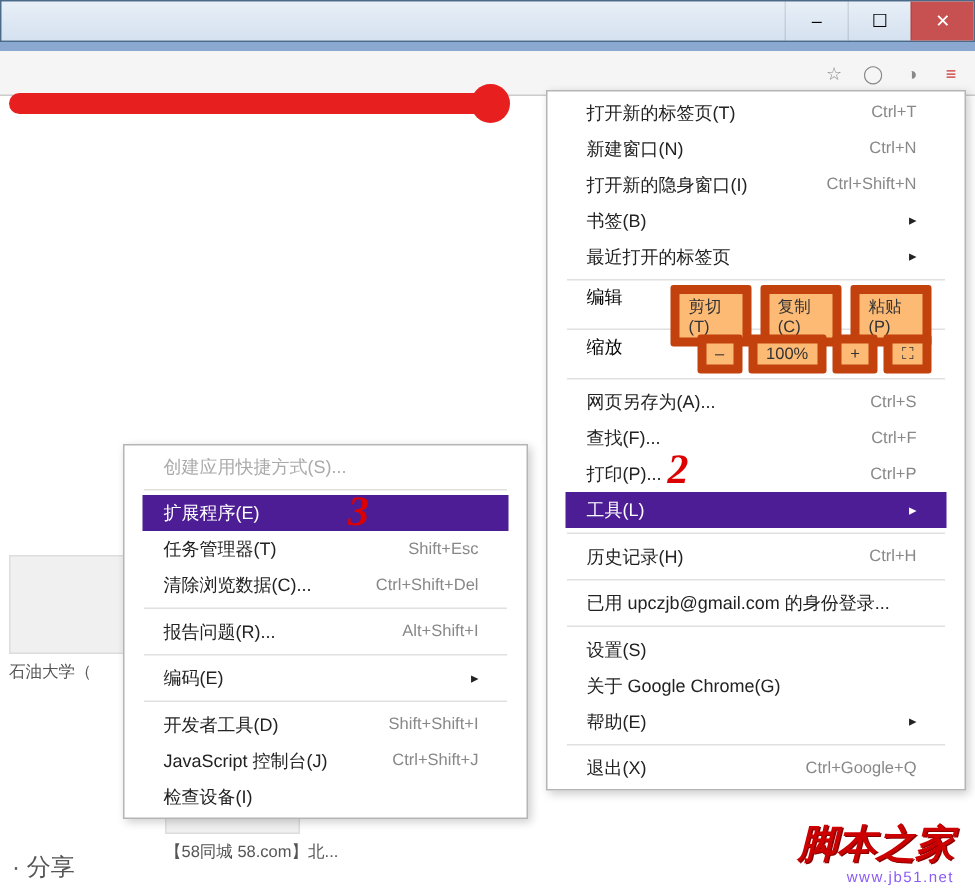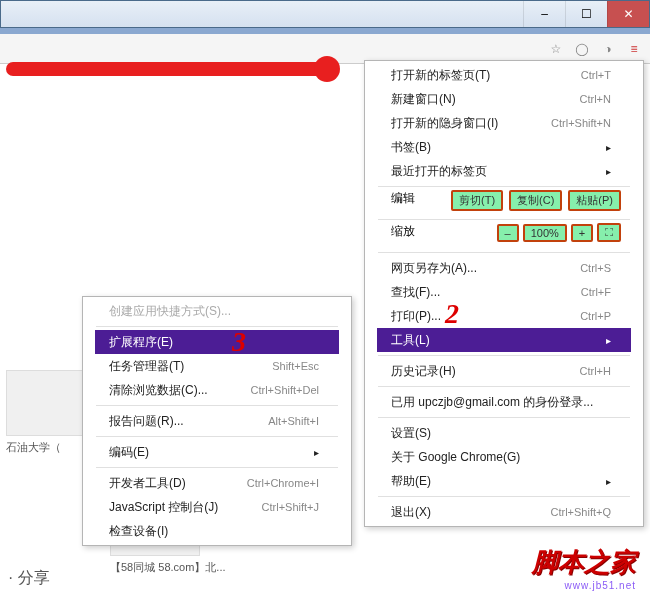--- a/index.html
+++ b/index.html
@@ -20,21 +20,21 @@
 .menu-main{top:60px;right:6px;width:280px}
 .menu-sub{top:296px;left:82px;width:270px}
 .mi{height:24px;display:flex;align-items:center;padding:0 20px 0 14px;color:#222;position:relative;white-space:nowrap}
 .mi.disabled{color:#aaa}
 .mi.hl{background:#4c1d95;color:#fff}
 .mi .sc{margin-left:auto;color:#888;font-size:11px}
 .mi .arr{margin-left:auto;font-size:10px}
 .sep{height:1px;background:#e0e0e0;margin:3px 1px}
 .mi-row{height:26px;display:flex;align-items:flex-start;padding:0 10px 0 14px;gap:6px}
 .mi-row .lbl{flex:0 0 44px}
-.mini-btn{border:2px solid #c2410c;background:#86efac;padding:1px 6px;border-radius:2px;font-size:11px;color:#333}
+.mini-btn{border:6px solid #c2410c;background:#fdba74;padding:1px 6px;border-radius:2px;font-size:11px;color:#333}
 .zoom-group{display:flex;align-items:center;gap:4px;margin-left:auto}
 .anno{position:absolute;color:#d00;font:italic 700 28px Georgia,serif}
 .watermark{position:absolute;right:14px;bottom:4px;text-align:right}
 .wm-cn{font:italic 700 26px KaiTi,serif;color:#c00;text-shadow:1px 1px 0 #800}
 .wm-url{color:#8b5cf6;font-size:10px;letter-spacing:1px}
 .share{position:absolute;left:8px;bottom:6px;font-size:16px;color:#555}
 </style>
 </head>
 <body>
 
@@ -141,21 +141,21 @@
     <div class="mi">
       <span>关于 Google Chrome(G)</span>
     </div>
     <div class="mi">
       <span>帮助(E)</span>
       <span class="arr">▸</span>
     </div>
     <div class="sep"></div>
     <div class="mi">
       <span>退出(X)</span>
-      <span class="sc">Ctrl+Shift+Q</span>
+      <span class="sc">Ctrl+Google+Q</span>
     </div>
   </div>
 <div class="menu menu-sub" id="sm">
     <div class="mi disabled">
       <span>创建应用快捷方式(S)...</span>
     </div>
     <div class="sep"></div>
     <div class="mi hl">
       <span>扩展程序(E)</span>
     </div>
@@ -173,21 +173,21 @@
       <span class="sc">Alt+Shift+I</span>
     </div>
     <div class="sep"></div>
     <div class="mi">
       <span>编码(E)</span>
       <span class="arr">▸</span>
     </div>
     <div class="sep"></div>
     <div class="mi">
       <span>开发者工具(D)</span>
-      <span class="sc">Ctrl+Chrome+I</span>
+      <span class="sc">Shift+Shift+I</span>
     </div>
     <div class="mi">
       <span>JavaScript 控制台(J)</span>
       <span class="sc">Ctrl+Shift+J</span>
     </div>
     <div class="mi">
       <span>检查设备(I)</span>
     </div>
   </div>
 

